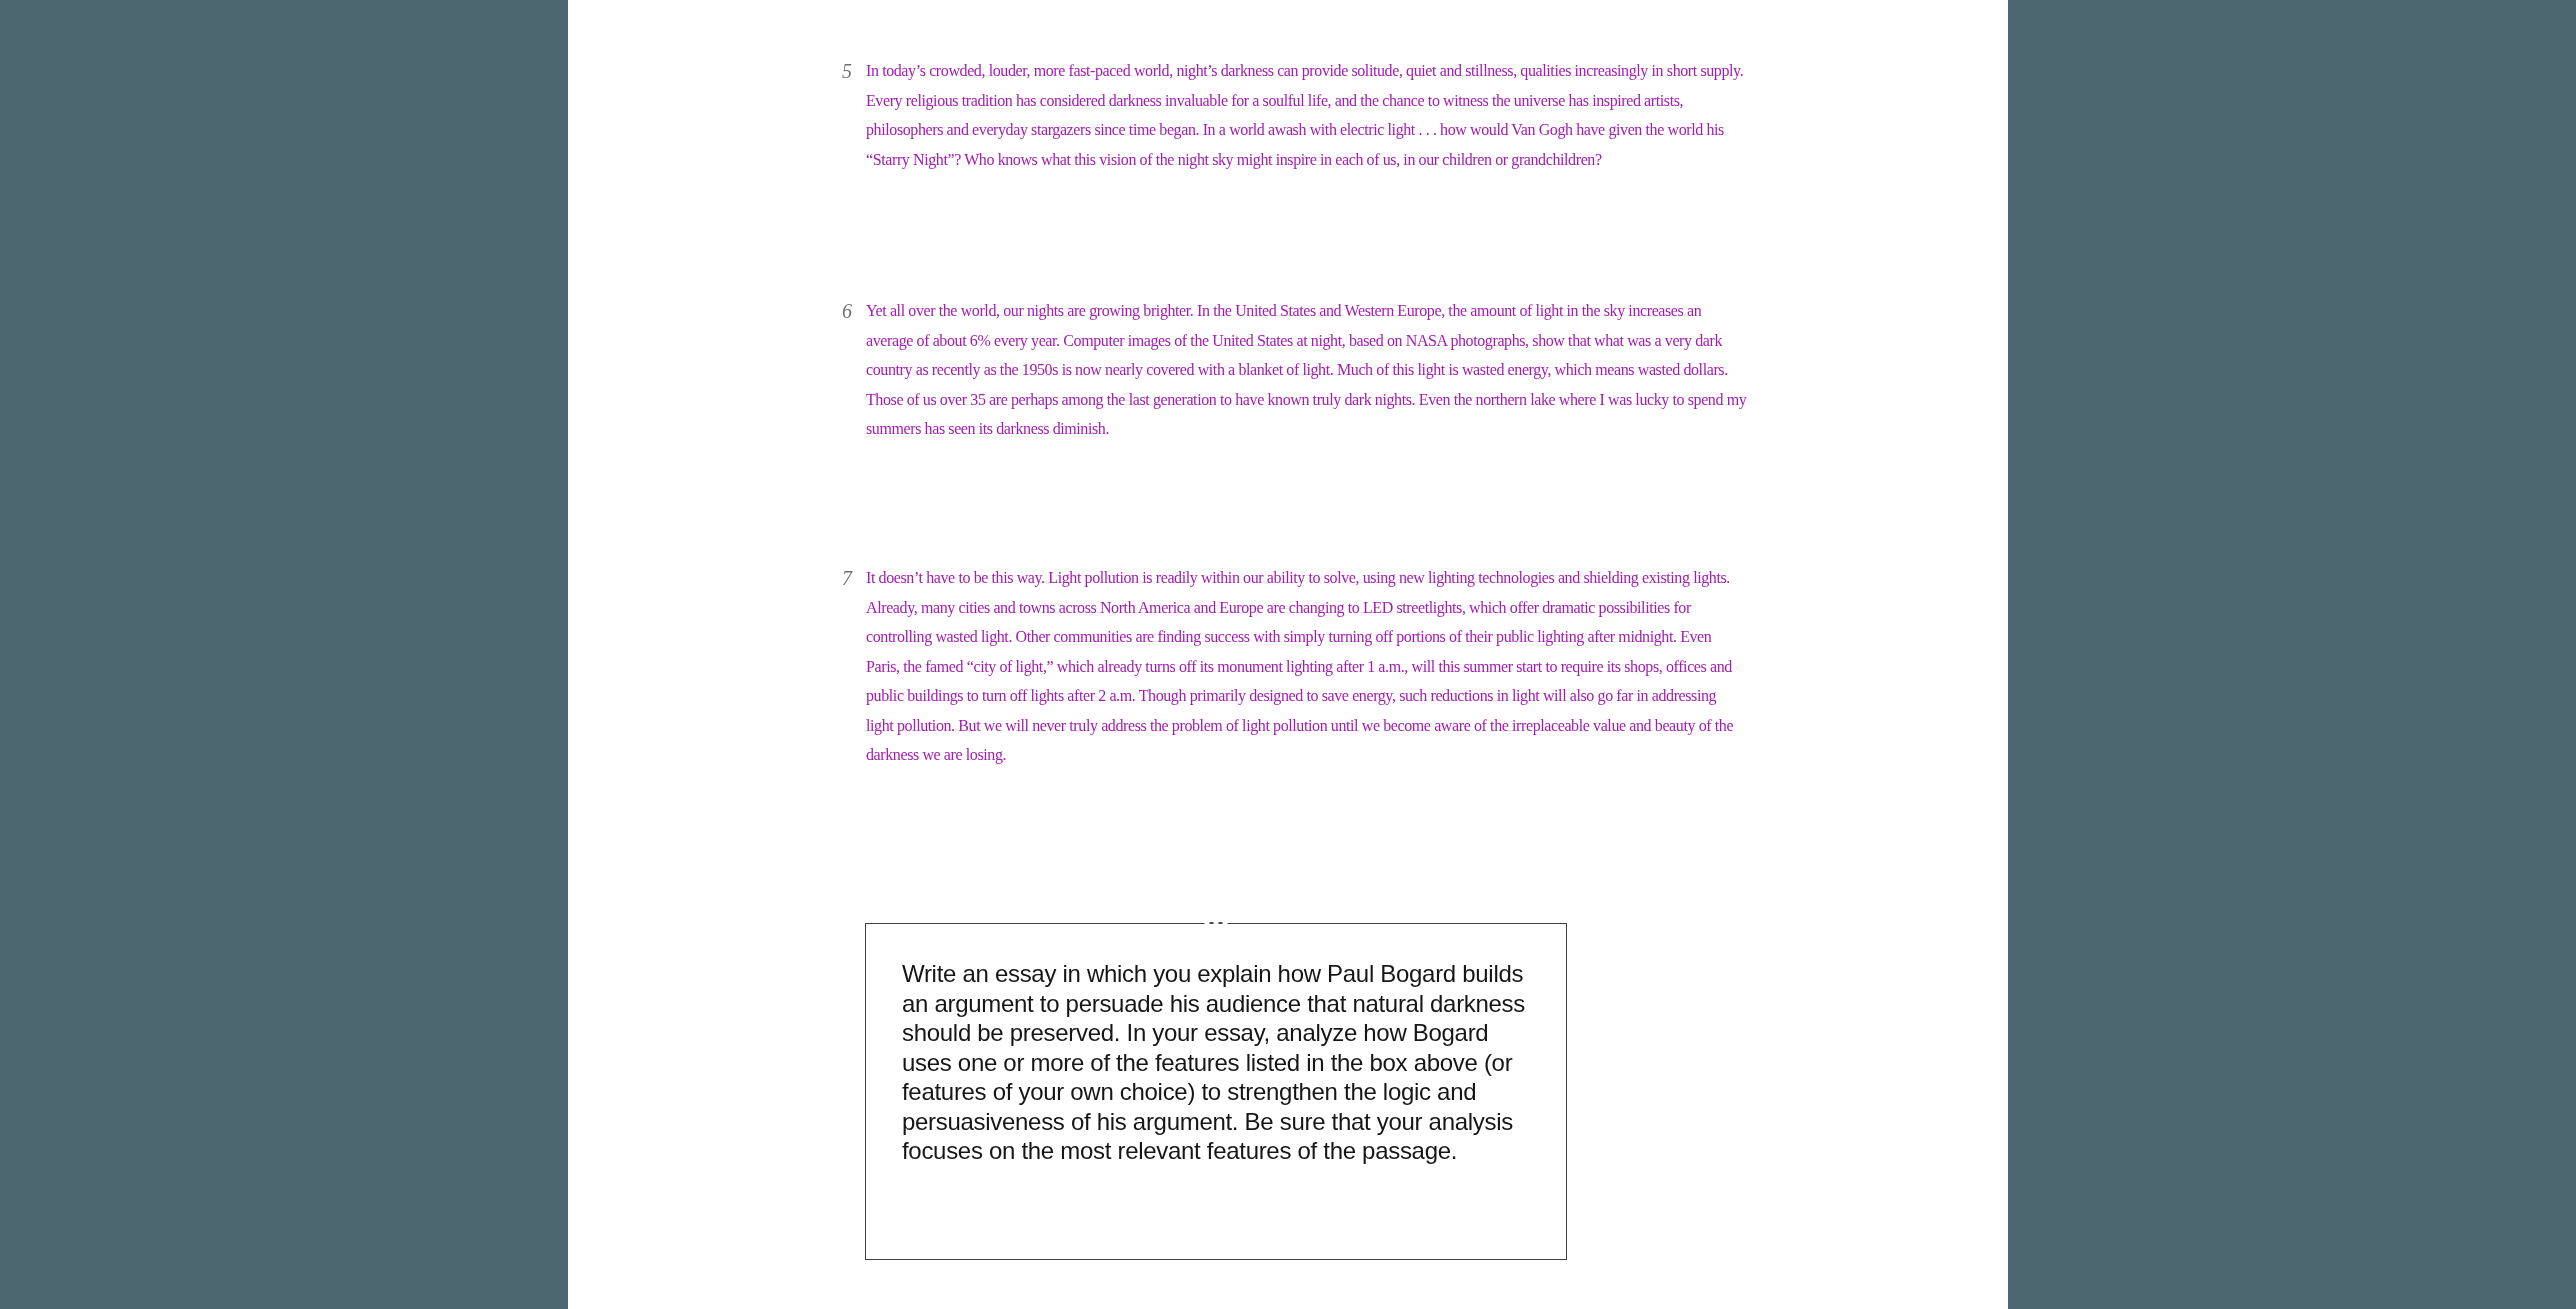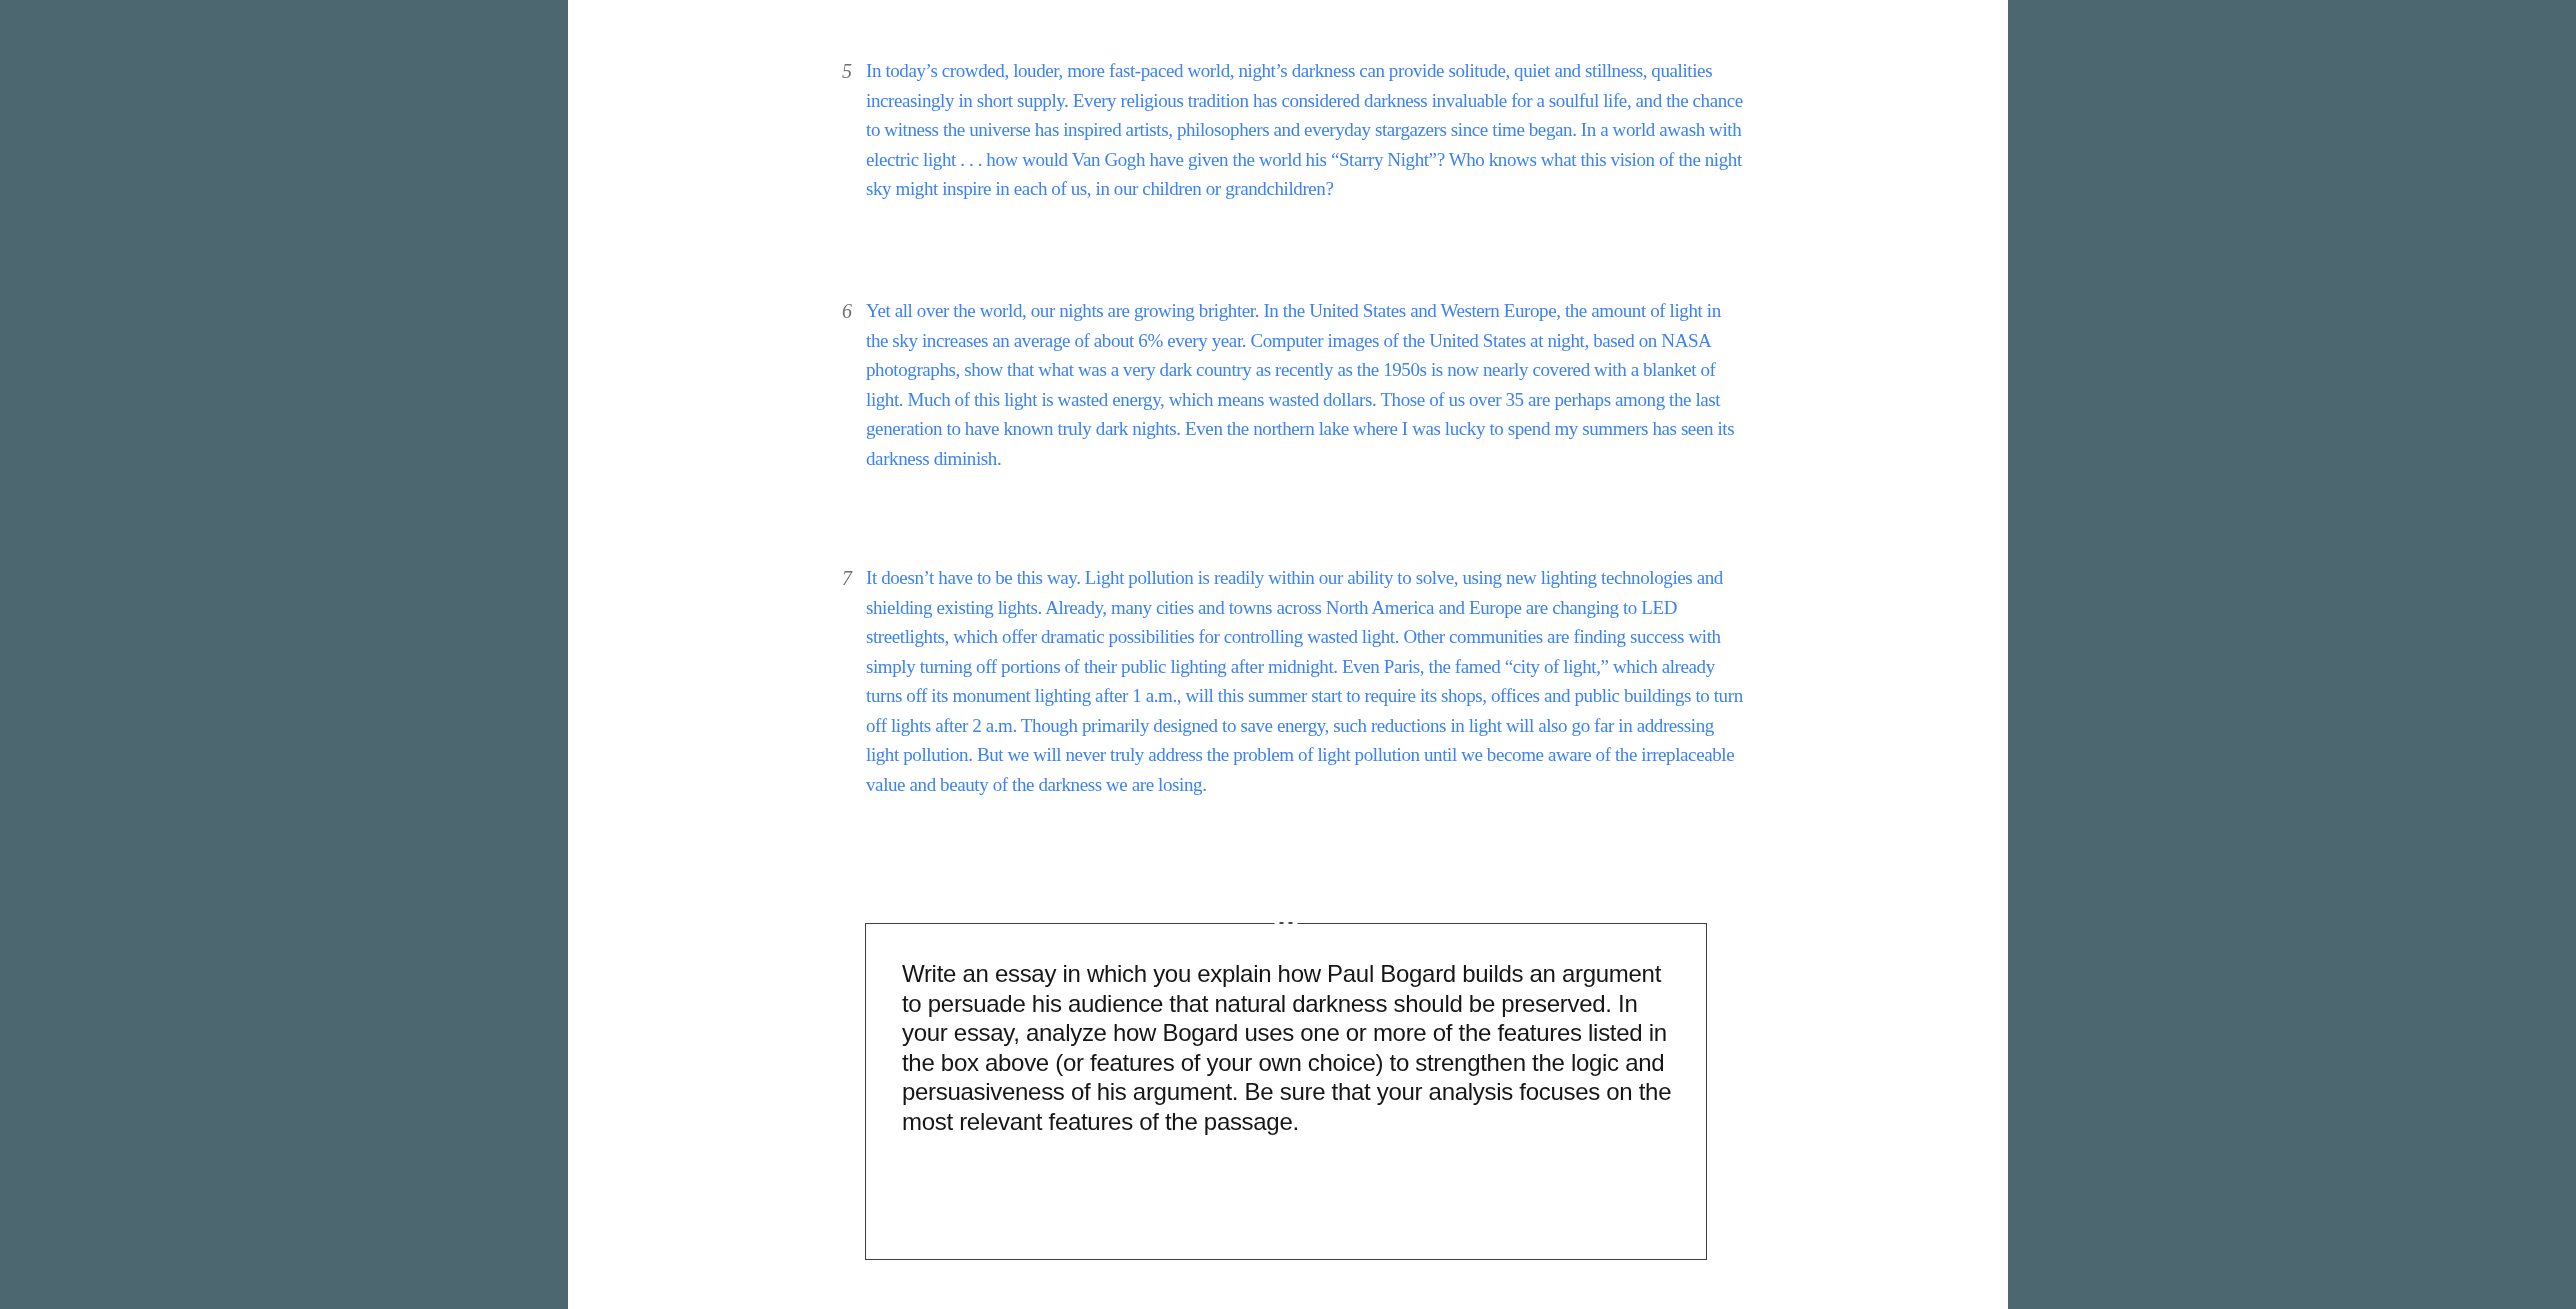--- a/index.html
+++ b/index.html
@@ -28,32 +28,32 @@
     padding-right: 14px;
     text-align: right;
     font-style: italic;
     font-size: 20px;
     line-height: 30px;
     color: #6f6f6f;
     flex: 0 0 auto;
   }
   .para .txt {
     width: 881px;
-    font-size: 19px;
+    font-size: 16px;
     line-height: 29.5px;
     letter-spacing: -0.4px;
-    color: #3b82f6;
+    color: #a21caf;
   }
   .para-5 { top: 56px; }
   .para-6 { top: 296px; }
   .para-7 { top: 563px; }
   .prompt-box {
     position: absolute;
     left: 297px; top: 923px;
-    width: 842px; height: 337px;
+    width: 702px; height: 337px;
     box-sizing: border-box;
     border: 1.8px solid #3e3e3e;
     padding: 35px 32px 0 36px;
     background: #ffffff;
     font-family: "Liberation Sans", sans-serif;
     font-size: 24px;
     line-height: 29.5px;
     letter-spacing: -0.3px;
     color: #161616;
   }

